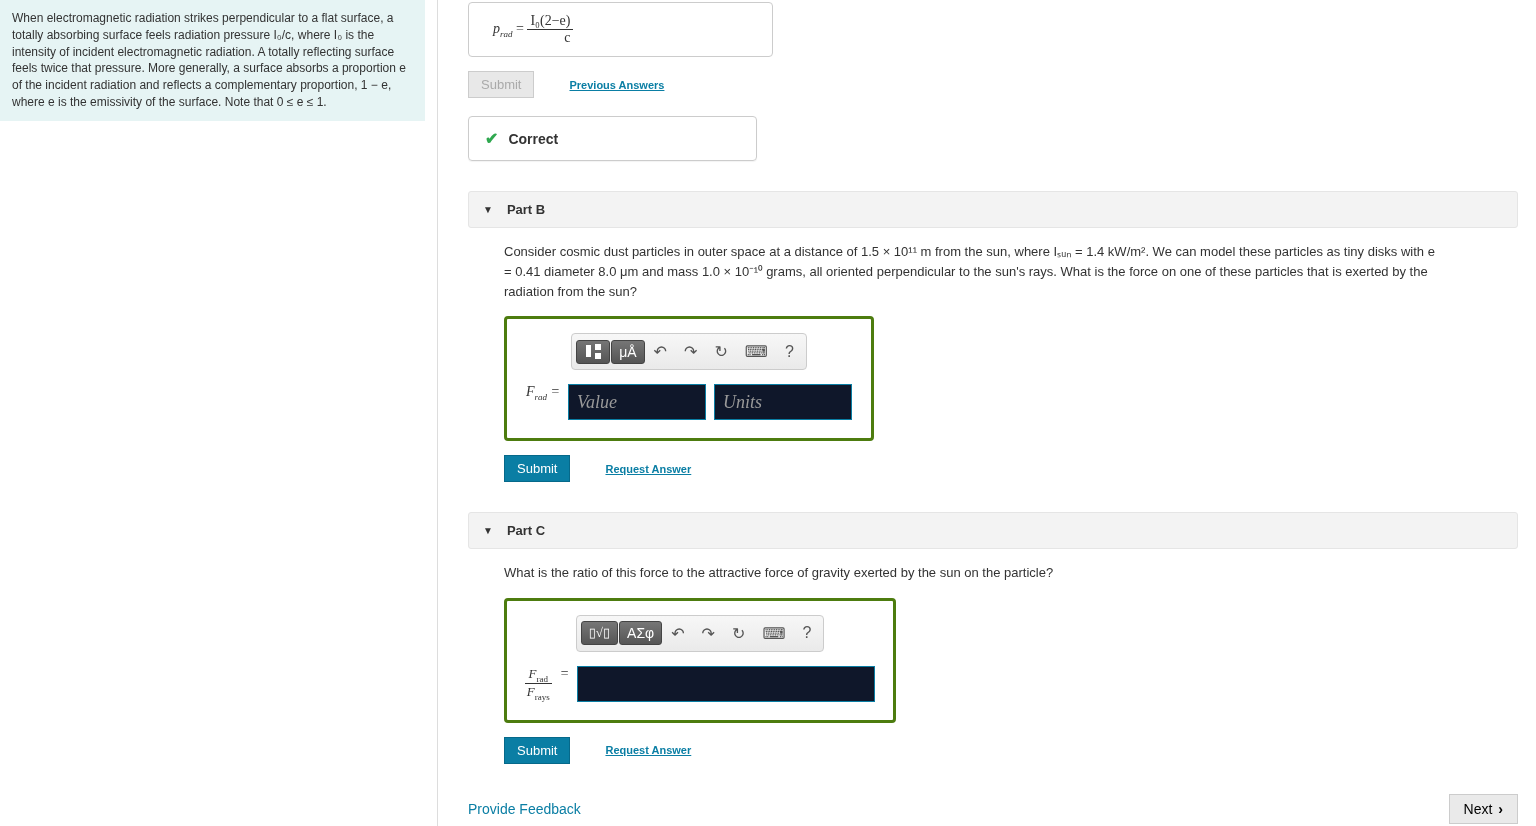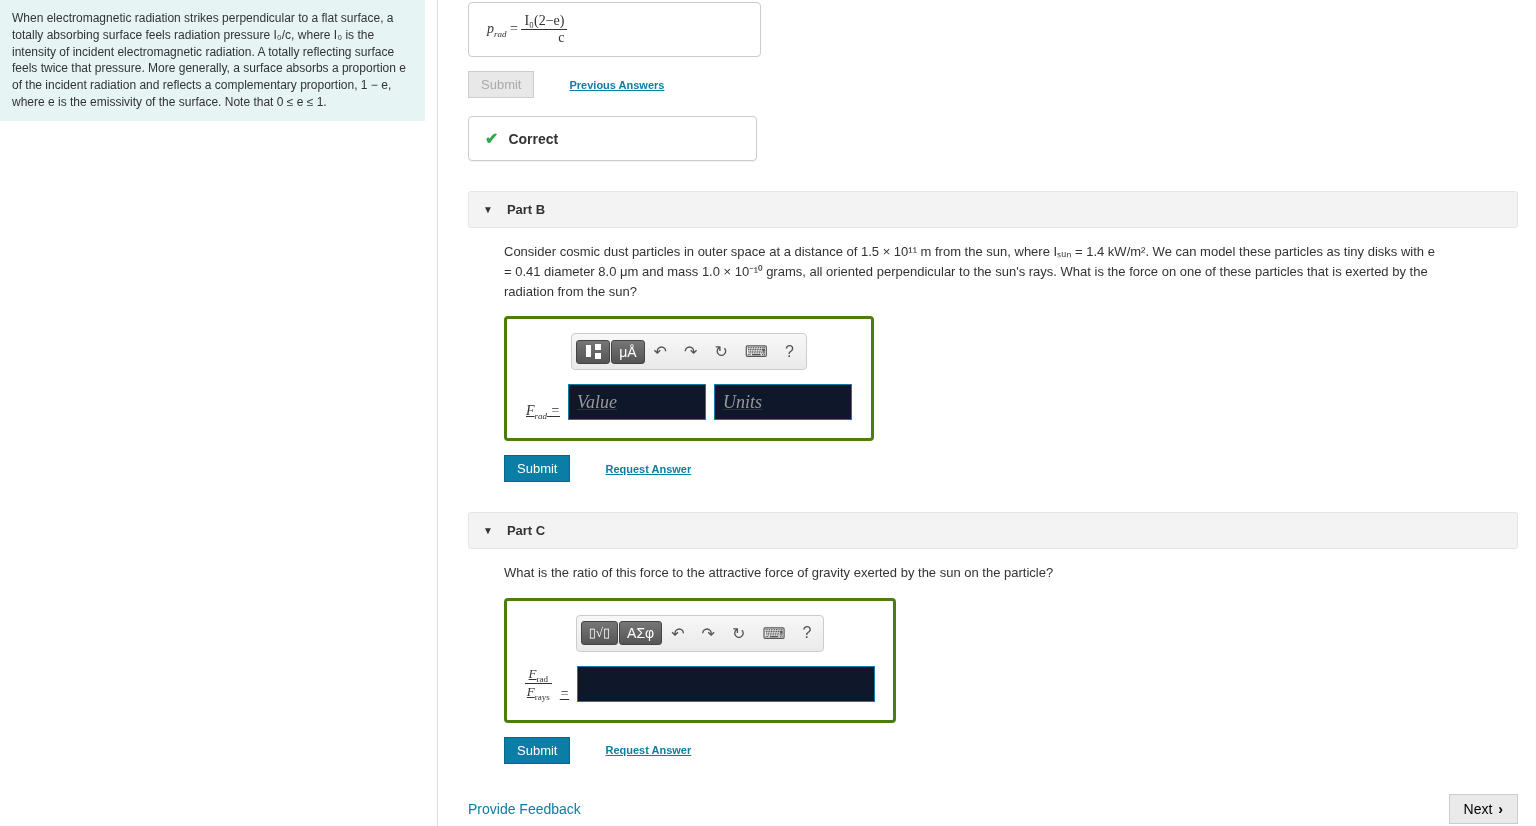--- a/index.html
+++ b/index.html
@@ -34,21 +34,21 @@
     margin-left: 12px;
   }
   .right-col {
     flex: 1;
     padding: 0 18px 30px 30px;
     position: relative;
   }
   .ans-box {
     border: 1px solid #ccc;
     border-radius: 4px;
-    padding: 10px 18px;
+    padding: 10px 24px;
     margin-top: 2px;
     width: 255px;
   }
   .eq {
     font-family: "Times New Roman", serif;
     font-style: italic;
     font-size: 14px;
   }
   .frac {
     display: inline-block;
@@ -168,24 +168,23 @@
     background: transparent;
     border: none;
     color: #555;
     padding: 4px 8px;
     font-size: 16px;
     cursor: pointer;
     min-width: 24px;
   }
   .fields {
     display: flex;
-    align-items: flex-end;
+    align-items: flex-start;
     gap: 8px;
     justify-content: center;
-    text-decoration: underline;
   }
   .var {
     font-family: "Times New Roman", serif;
     font-style: italic;
     font-size: 14px;
   }
   .ti {
     border: 1px solid #0a7ea4;
     height: 34px;
     padding: 0 8px;

